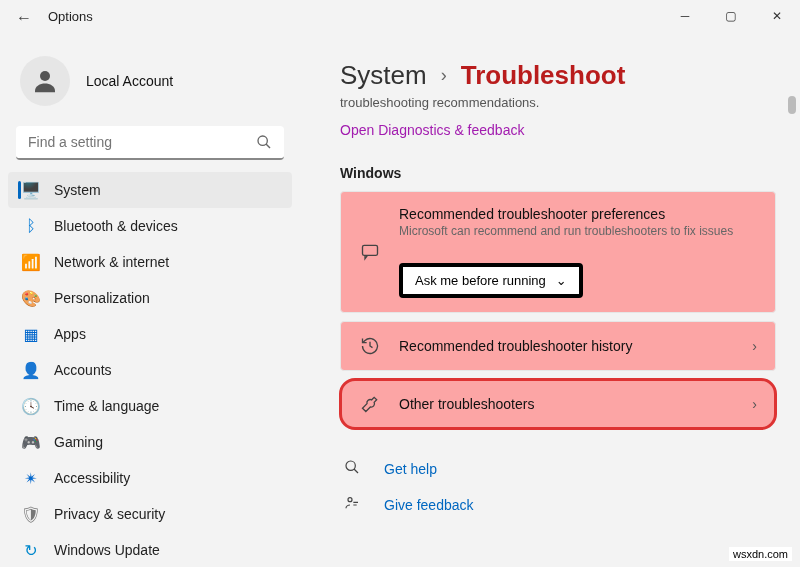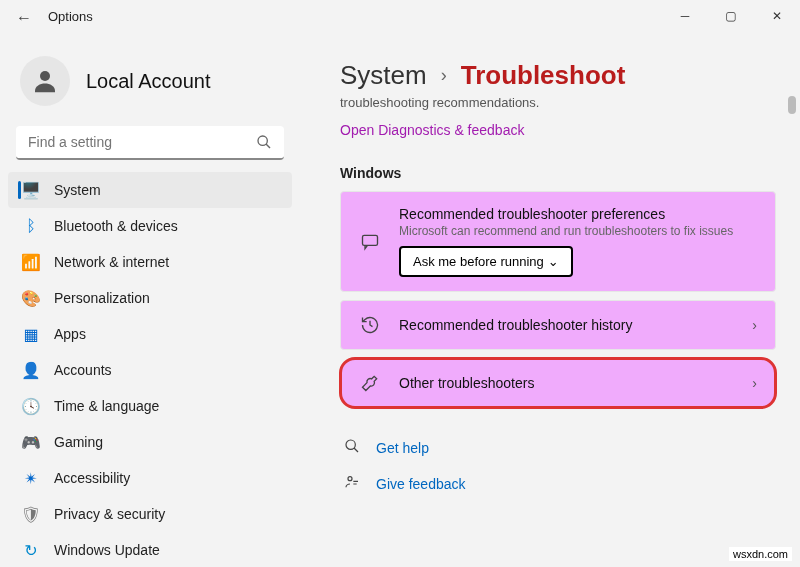--- a/index.html
+++ b/index.html
@@ -8,47 +8,47 @@
   .titlebar-left { display: flex; align-items: center; gap: 16px; }
   .titlebar-left .back { font-size: 16px; color: #444; }
   .titlebar-left .title { font-size: 13px; color: #222; }
   .titlebar-right { display: flex; }
   .winbtn { width: 46px; height: 32px; display: flex; align-items: center; justify-content: center; font-size: 12px; color: #333; }
   .content { display: flex; height: calc(100% - 32px); }
   .sidebar { width: 300px; padding: 12px 8px; }
   .account { display: flex; align-items: center; gap: 16px; padding: 12px 12px 20px 12px; }
   .avatar { width: 50px; height: 50px; border-radius: 50%; background: #e6e6e6; display:flex; align-items:center; justify-content:center;}
   .avatar svg { width: 30px; height: 30px; fill: #555; }
-  .account-name { font-size: 20px; color: #111; }
+  .account-name { font-size: 14px; color: #111; }
   .search { margin: 0 8px 12px 8px; position: relative; }
   .search input { width: 100%; height: 34px; border: none; border-bottom: 2px solid #888; background: #fff; border-radius: 4px; padding: 0 36px 0 12px; font-size: 14px; color: #1d4ed8; outline: none; }
   .search .sicon { position: absolute; right: 12px; top: 8px; color: #666; }
   .nav { margin-top: 8px; }
   .nav-item { display: flex; align-items: center; gap: 14px; padding: 9px 14px; border-radius: 4px; font-size: 14px; color: #222; cursor: default; }
   .nav-item.selected { background: #e9e9e9; }
   .nav-item.selected::before { content:""; position:absolute; left:10px; width:3px; height:18px; background:#0067c0; border-radius:2px; }
   .nav-item .nicon { width: 18px; height: 18px; display:flex; align-items:center; justify-content:center; font-size:16px; }
   .main { flex: 1; padding: 16px 24px 0 40px; overflow-y: auto; }
   .breadcrumb { display: flex; align-items: center; gap: 14px; margin: 12px 0 4px; }
   .breadcrumb .b1 { font-size: 26px; font-weight: 500; color: #333; }
   .breadcrumb .sep { font-size: 18px; color: #666; }
   .breadcrumb .b2 { font-size: 26px; font-weight: 700; color: #b91c1c; }
   .subtext { font-size: 13px; color: #555; margin-bottom: 6px; }
   .link { color: #a21caf; font-size: 14px; display:inline-block; margin-top:6px; }
   .section-label { font-size: 14px; font-weight: 600; color: #222; margin: 26px 0 10px 0; }
-  .card { background: #f0abfc; border: 1px solid #e6e6e6; border-radius: 4px; margin-bottom: 8px; }
+  .card { background: #fca5a5; border: 1px solid #e6e6e6; border-radius: 4px; margin-bottom: 8px; }
   .row { display: flex; align-items: center; padding: 14px 18px; gap: 18px; }
   .row-icon { width: 22px; display:flex; justify-content:center; color:#444; }
   .row-main { flex: 1; }
   .row-title { font-size: 14px; color: #111; }
   .row-sub { font-size: 12px; color: #666; margin-top:2px; }
   .row-arrow { color: #555; font-size: 14px; }
-  .dropdown { border:2px solid #000000; border-radius:4px; padding:6px 12px; display:inline-flex; align-items:center; gap:4px; font-size:13px; background:#fff; margin-top:8px; }
+  .dropdown { border:4px solid #000000; border-radius:4px; padding:6px 12px; display:inline-flex; align-items:center; gap:10px; font-size:13px; background:#fff; margin-top:25px; }
   .highlight { outline: 3px solid #d33; outline-offset: -2px; border-radius: 15px; }
-  .help-row { display:flex; align-items:center; gap:14px; padding:8px 4px; }
+  .help-row { display:flex; align-items:center; gap:22px; padding:8px 4px; }
   .help-row .hicon { width:18px; color:#444; }
   .help-row .hlink { color:#0067c0; font-size:14px; }
   .scrollbar { position:absolute; right:4px; top:96px; width:8px; height:18px; background:#bbb; border-radius:4px; }
   .watermark { position:absolute; right:8px; bottom:6px; font-size:11px; color:#000; background:#fff; padding:1px 4px; }
 </style>
 </head>
 <body>
 
 <div class="titlebar">
   <div class="titlebar-left">

